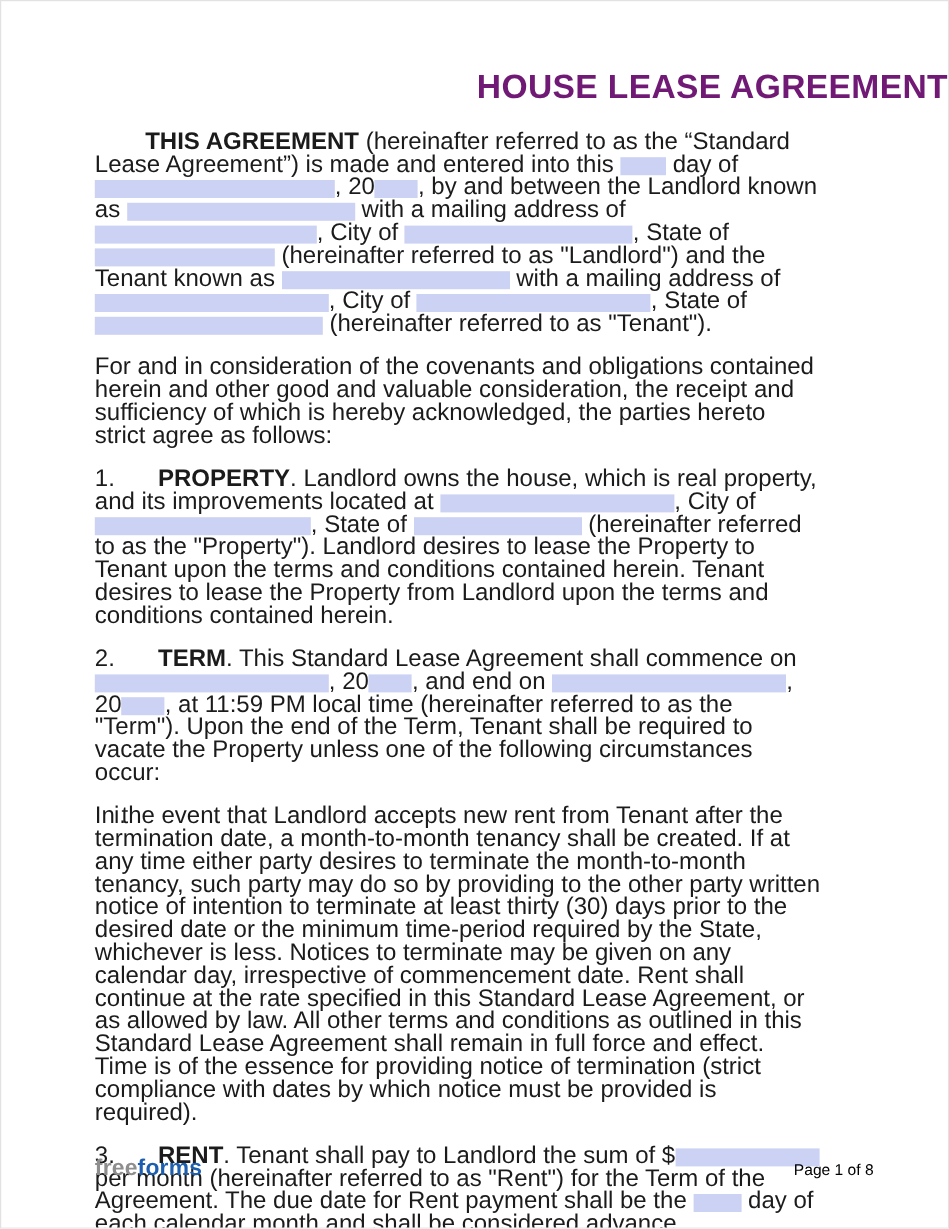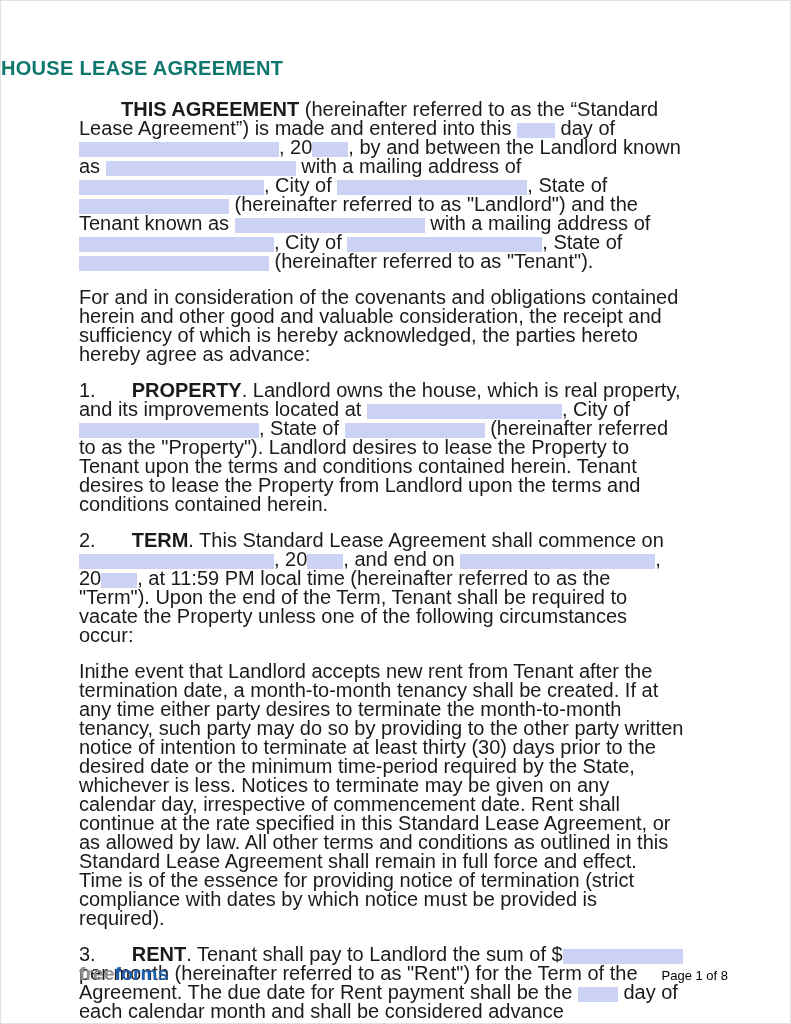--- a/index.html
+++ b/index.html
@@ -14,25 +14,25 @@
     height: 1024px;
     box-sizing: border-box;
     background: #ffffff;
     border: 1px solid #e2e2e2;
     overflow: hidden;
     color: #1b1b1b;
   }
   .title {
     margin: 0;
     padding-top: 56px;
-    text-align: left;
-    font-size: 20px;
+    text-align: right;
+    font-size: 28px;
     font-weight: bold;
     letter-spacing: 0.3px;
-    color: #0f766e;
+    color: #701a75;
   }
   .doc-body {
     padding: 20px 106px 0 78px;
     font-size: 20px;
     line-height: 19px;
     text-align: left;
   }
   .para {
     margin: 0 0 17px 0;
   }
@@ -85,21 +85,21 @@
 <body>
 
 <div class="page">
 
   <h1 class="title">HOUSE LEASE AGREEMENT</h1>
 
   <div class="doc-body">
 
     <p class="para"><span class="tab" style="width: 42px;"></span><span class="bold">THIS AGREEMENT </span><span>(hereinafter referred to as the “Standard Lease Agreement”) is made and entered into this </span><span class="blank" style="width: 38px;"></span><span> day of </span><span class="blank" style="width: 200px;"></span><span>, 20</span><span class="blank" style="width: 36px;"></span><span>, by and between the Landlord known as </span><span class="blank" style="width: 190px;"></span><span> with a mailing address of </span><span class="blank" style="width: 185px;"></span><span>, City of </span><span class="blank" style="width: 190px;"></span><span>, State of </span><span class="blank" style="width: 150px;"></span><span> (hereinafter referred to as "Landlord") and the Tenant known as </span><span class="blank" style="width: 190px;"></span><span> with a mailing address of </span><span class="blank" style="width: 195px;"></span><span>, City of </span><span class="blank" style="width: 195px;"></span><span>, State of </span><span class="blank" style="width: 190px;"></span><span> (hereinafter referred to as "Tenant").</span></p>
 
-    <p class="para"><span>For and in consideration of the covenants and obligations contained herein and other good and valuable consideration, the receipt and sufficiency of which is hereby acknowledged, the parties hereto hereby agree as advance:</span></p>
+    <p class="para"><span>For and in consideration of the covenants and obligations contained herein and other good and valuable consideration, the receipt and sufficiency of which is hereby acknowledged, the parties hereto strict agree as follows:</span></p>
 
     <p class="para"><span>1.</span><span class="tab" style="width: 36px;"></span><span class="bold">PROPERTY</span><span>. Landlord owns the house, which is real property, and its improvements located at </span><span class="blank" style="width: 195px;"></span><span>, City of </span><span class="blank" style="width: 180px;"></span><span>, State of </span><span class="blank" style="width: 140px;"></span><span> (hereinafter referred to as the "Property"). Landlord desires to lease the Property to Tenant upon the terms and conditions contained herein. Tenant desires to lease the Property from Landlord upon the terms and conditions contained herein.</span></p>
 
     <p class="para"><span>2.</span><span class="tab" style="width: 36px;"></span><span class="bold">TERM</span><span>. This Standard Lease Agreement shall commence on </span><span class="blank" style="width: 195px;"></span><span>, 20</span><span class="blank" style="width: 36px;"></span><span>, and end on </span><span class="blank" style="width: 195px;"></span><span>, 20</span><span class="blank" style="width: 36px;"></span><span>, at 11:59 PM local time (hereinafter referred to as the "Term"). Upon the end of the Term, Tenant shall be required to vacate the Property unless one of the following circumstances occur:</span></p>
 
     <div class="roman-list">
       <div class="roman-item">
         <span class="marker">i.</span>
       </div>
     </div>

